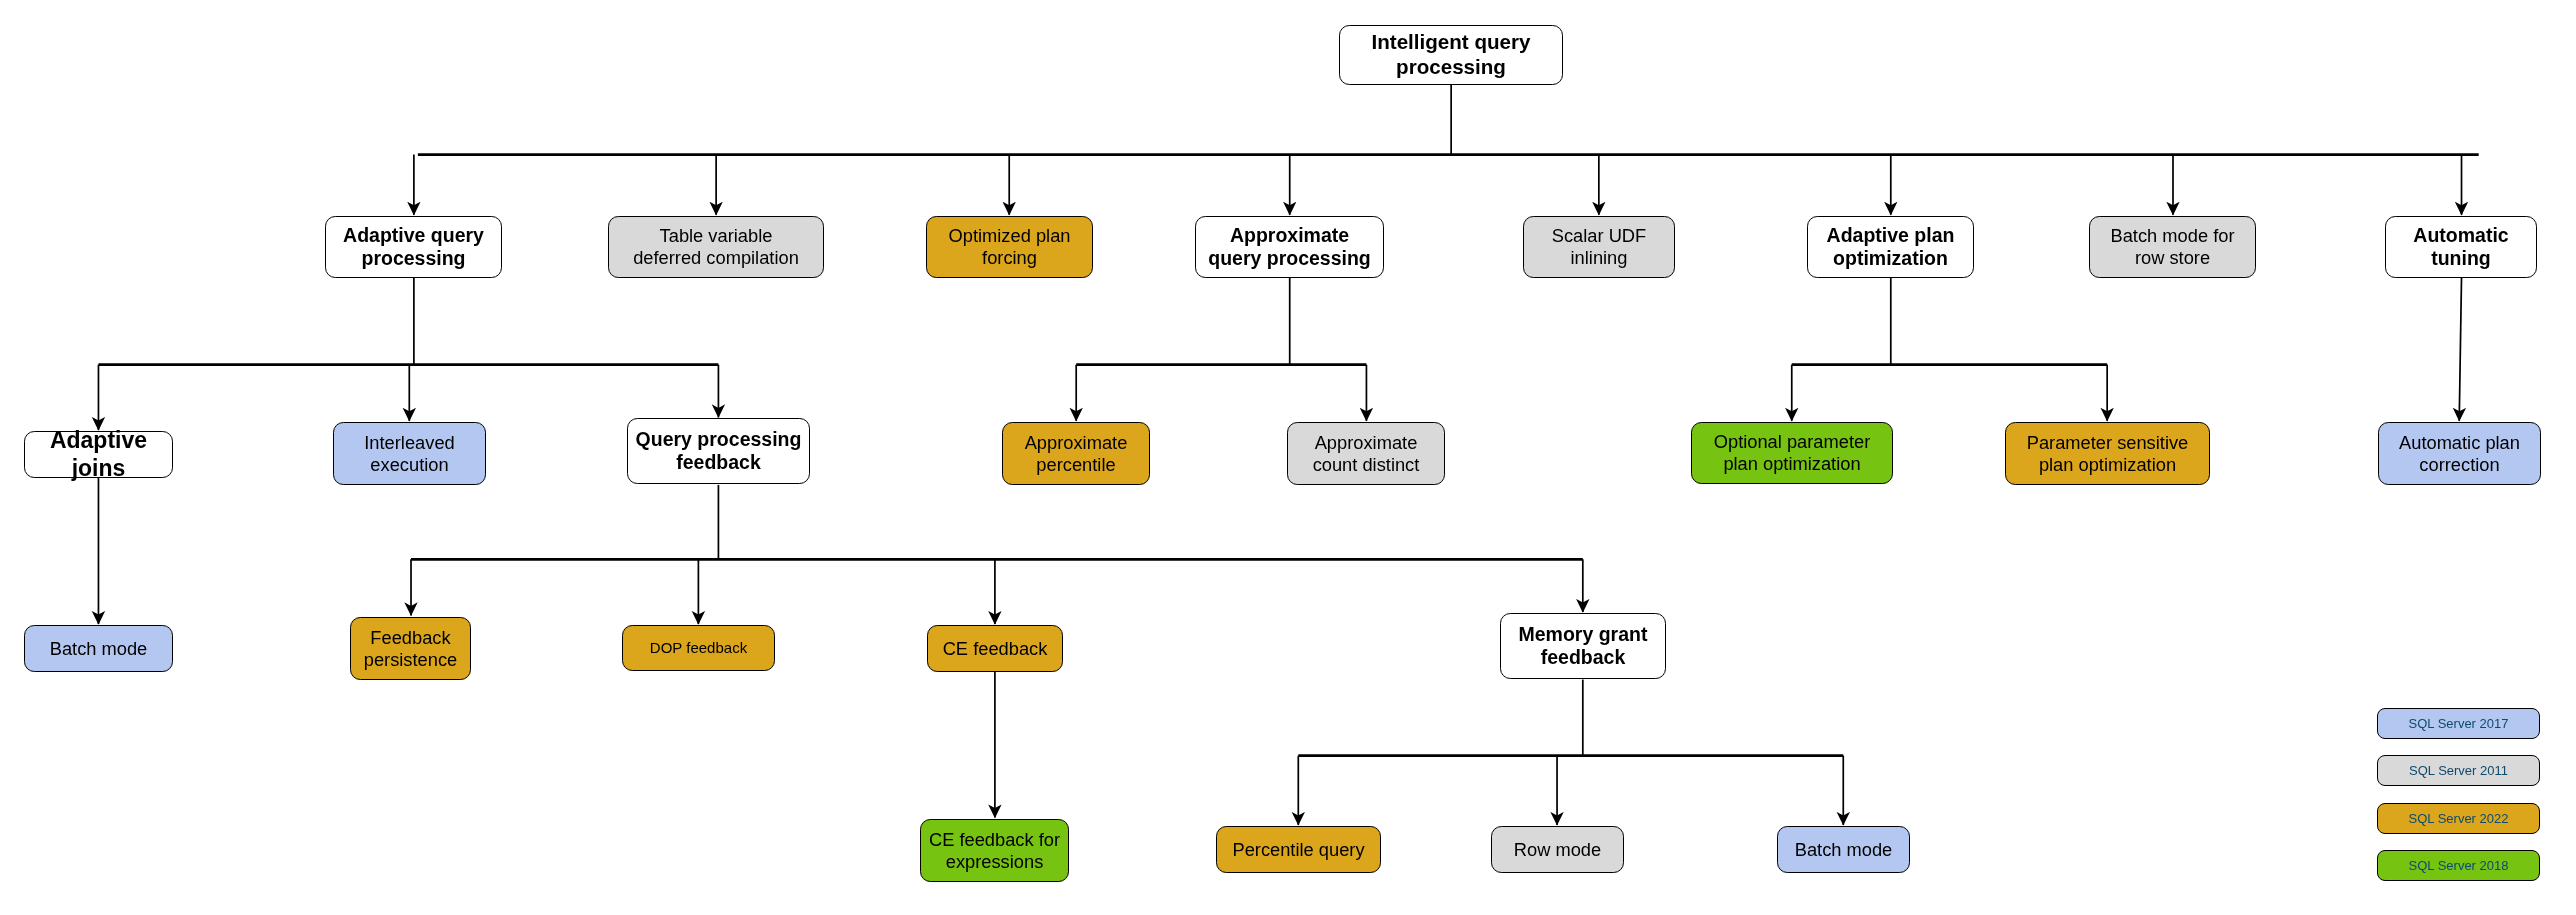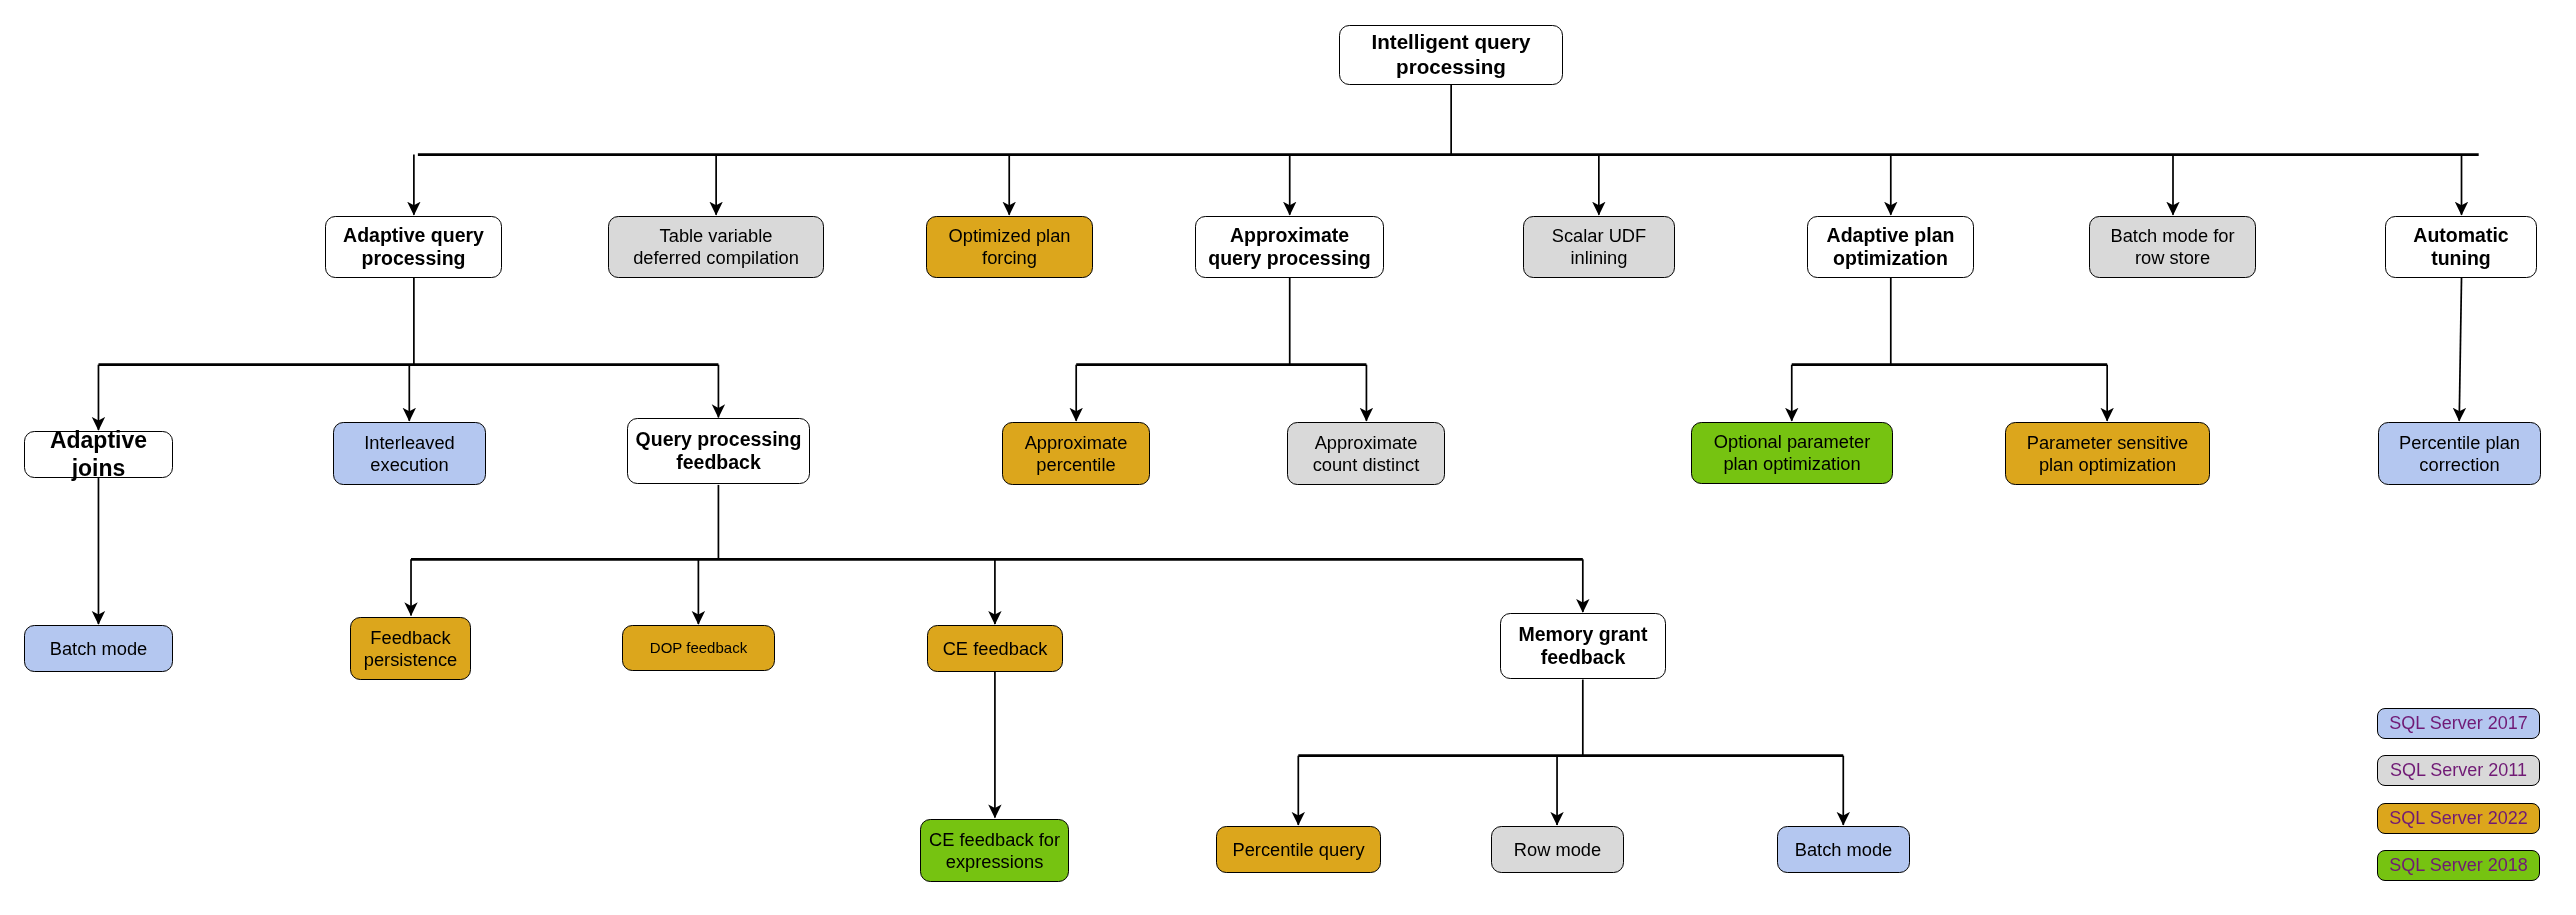--- a/index.html
+++ b/index.html
@@ -47,22 +47,22 @@
 
   .legend-item {
     position: absolute;
     box-sizing: border-box;
     border: 1.7px solid #000000;
     border-radius: 8px;
     display: flex;
     align-items: center;
     justify-content: center;
     text-align: center;
-    color: #701a75;
-    font-size: 18px;
+    color: #0c4a6e;
+    font-size: 13px;
     z-index: 2;
   }
   .legend-item.v2017 { background: #b4c7f0; }
   .legend-item.v2019 { background: #d9d9d9; }
   .legend-item.v2022 { background: #dca61c; }
   .legend-item.v2025 { background: #76c311; }
 </style>
 </head>
 <body>
 
@@ -136,21 +136,21 @@
       <div class="node white" style="left: 627px; top: 418px; width: 183px; height: 66px; font-size: 19.5px;">Query processing
 feedback</div>
       <div class="node v2022" style="left: 1002px; top: 422px; width: 148px; height: 63px; font-size: 18.3px;">Approximate
 percentile</div>
       <div class="node v2019" style="left: 1287px; top: 422px; width: 158px; height: 63px; font-size: 18.3px;">Approximate
 count distinct</div>
       <div class="node v2025" style="left: 1691px; top: 422px; width: 202px; height: 62px; font-size: 18.3px;">Optional parameter
 plan optimization</div>
       <div class="node v2022" style="left: 2005px; top: 422px; width: 205px; height: 63px; font-size: 18.3px;">Parameter sensitive
 plan optimization</div>
-      <div class="node v2017" style="left: 2378px; top: 422px; width: 163px; height: 63px; font-size: 18.3px;">Percentile plan
+      <div class="node v2017" style="left: 2378px; top: 422px; width: 163px; height: 63px; font-size: 18.3px;">Automatic plan
 correction</div>
       <div class="node v2017" style="left: 24px; top: 625px; width: 149px; height: 47px; font-size: 18.3px;">Batch mode</div>
       <div class="node v2022" style="left: 350px; top: 617px; width: 121px; height: 63px; font-size: 18.3px;">Feedback
 persistence</div>
       <div class="node v2022" style="left: 622px; top: 625px; width: 153px; height: 46px; font-size: 15px;">DOP feedback</div>
       <div class="node v2022" style="left: 927px; top: 625px; width: 136px; height: 47px; font-size: 18.3px;">CE feedback</div>
       <div class="node white" style="left: 1500px; top: 613px; width: 166px; height: 66px; font-size: 19.5px;">Memory grant
 feedback</div>
       <div class="node v2025" style="left: 920px; top: 819px; width: 149px; height: 63px; font-size: 18.3px;">CE feedback for
 expressions</div>

